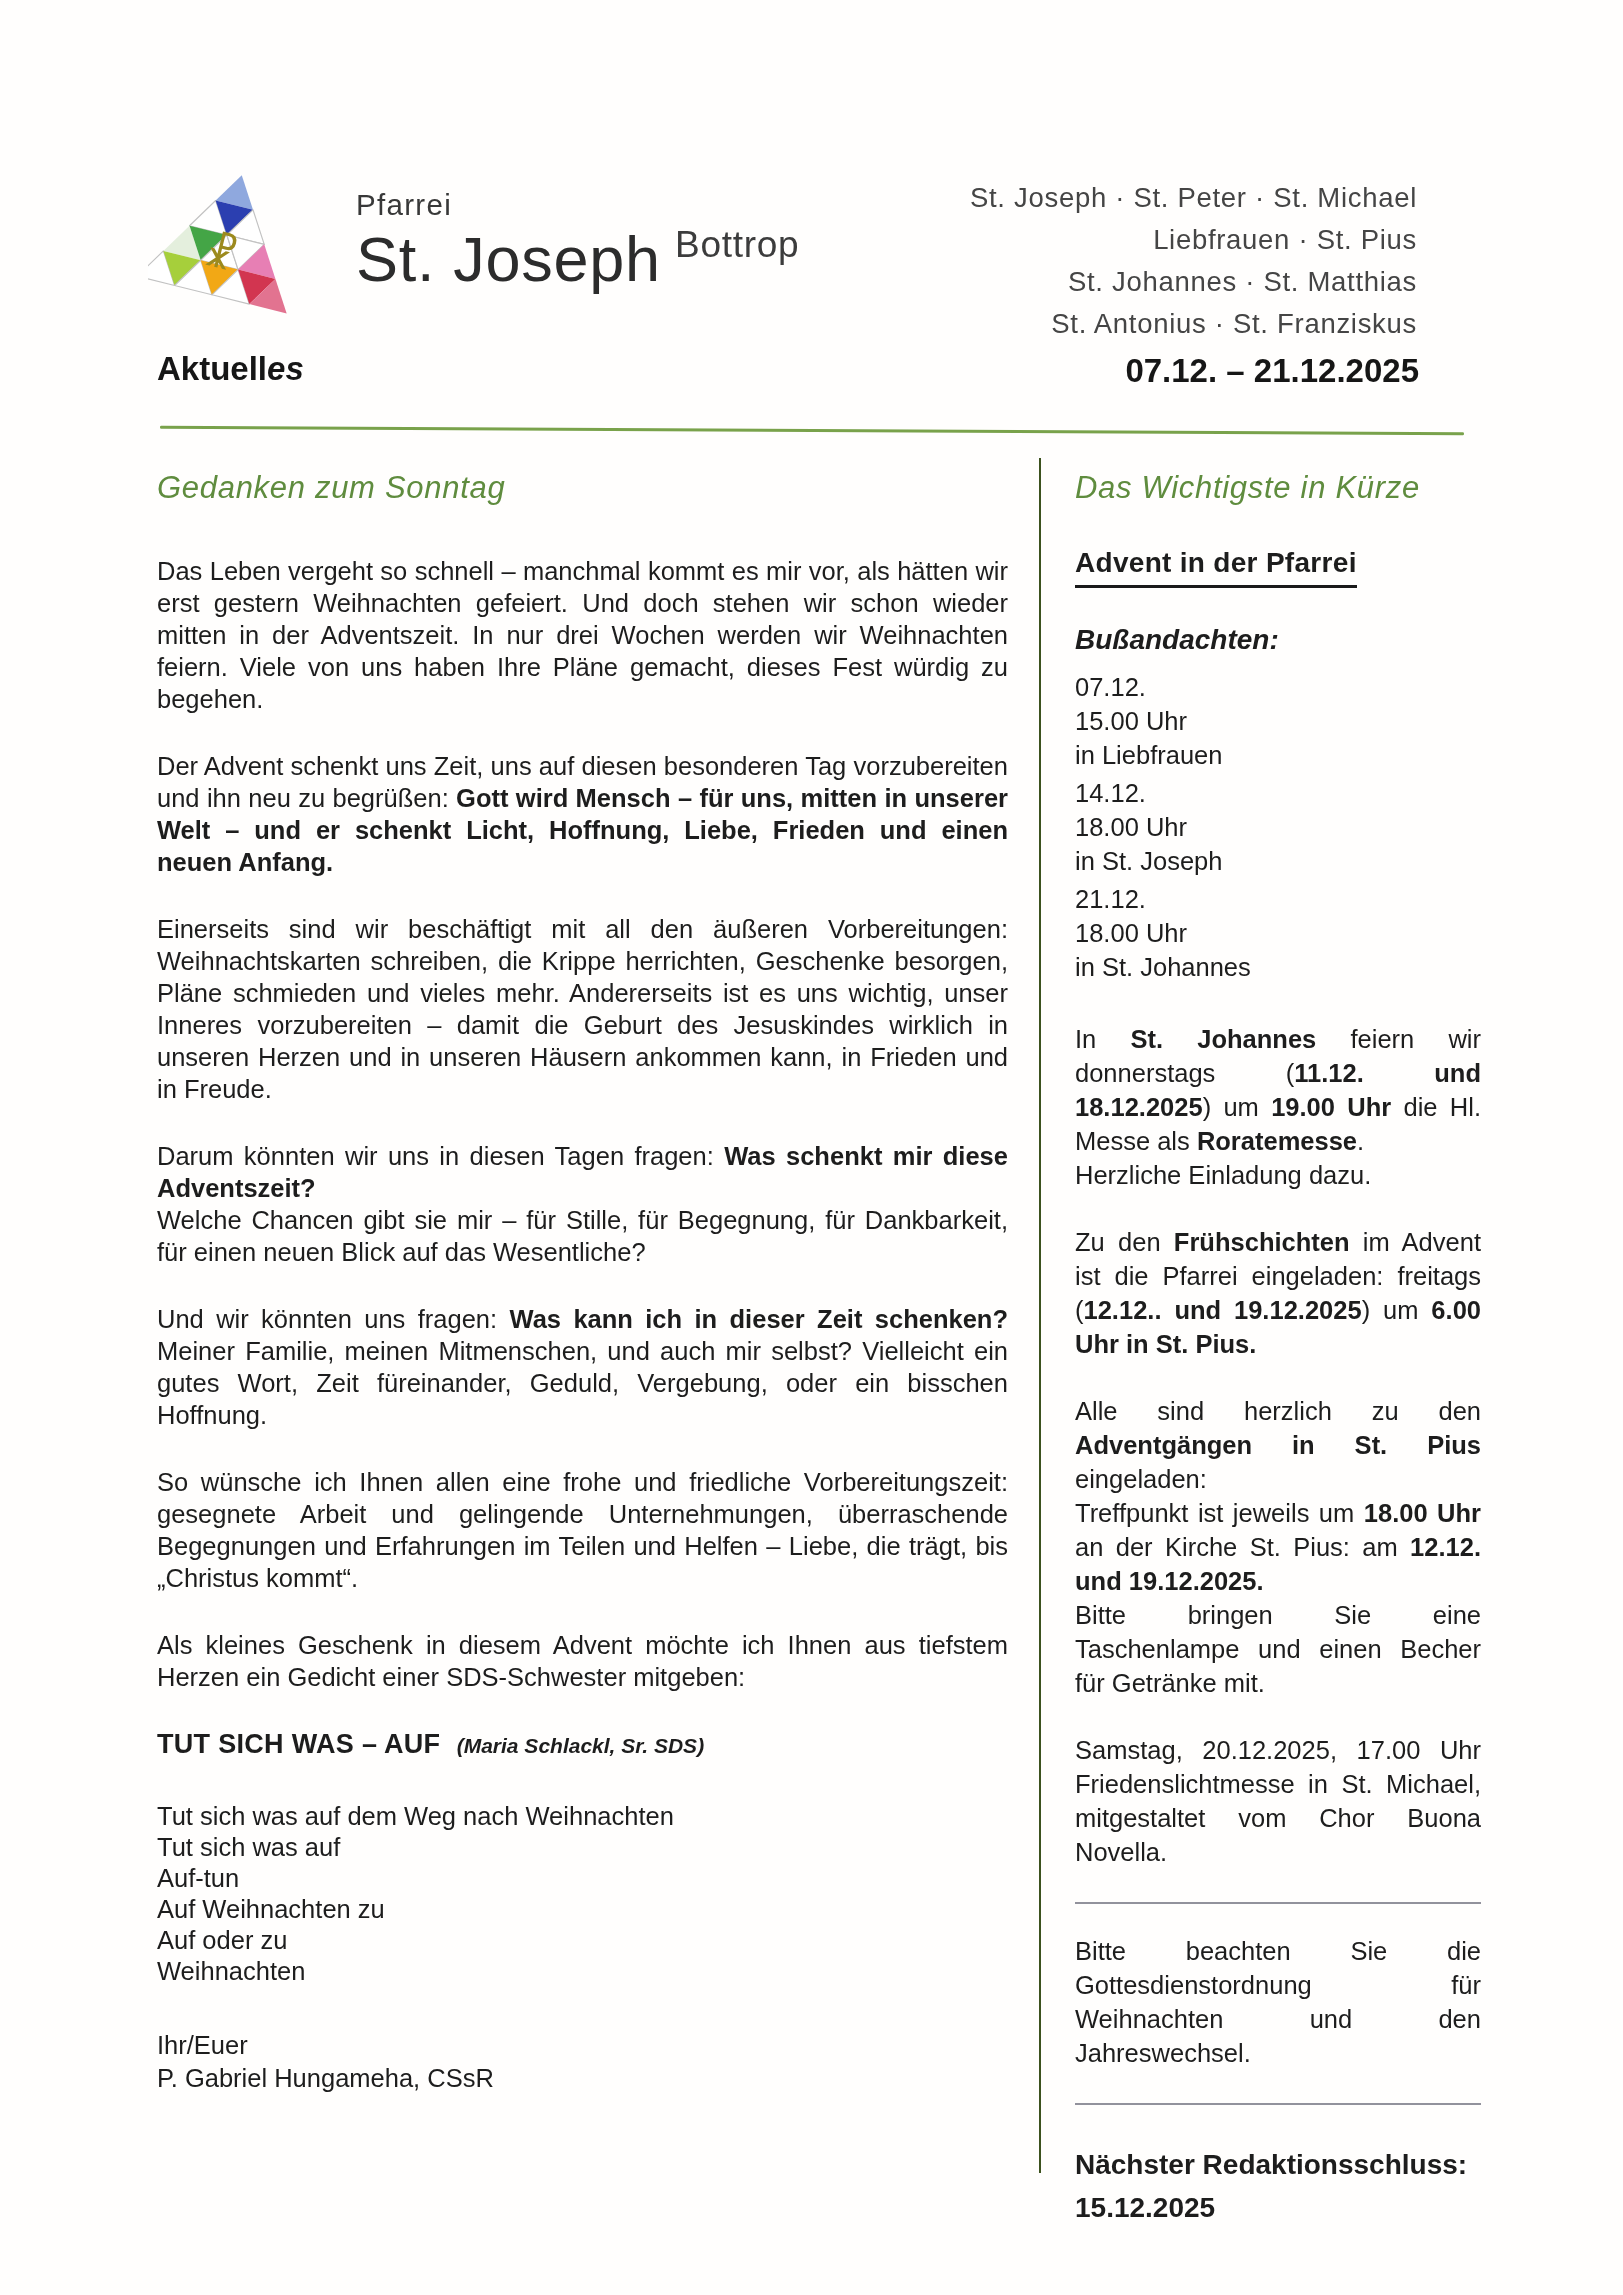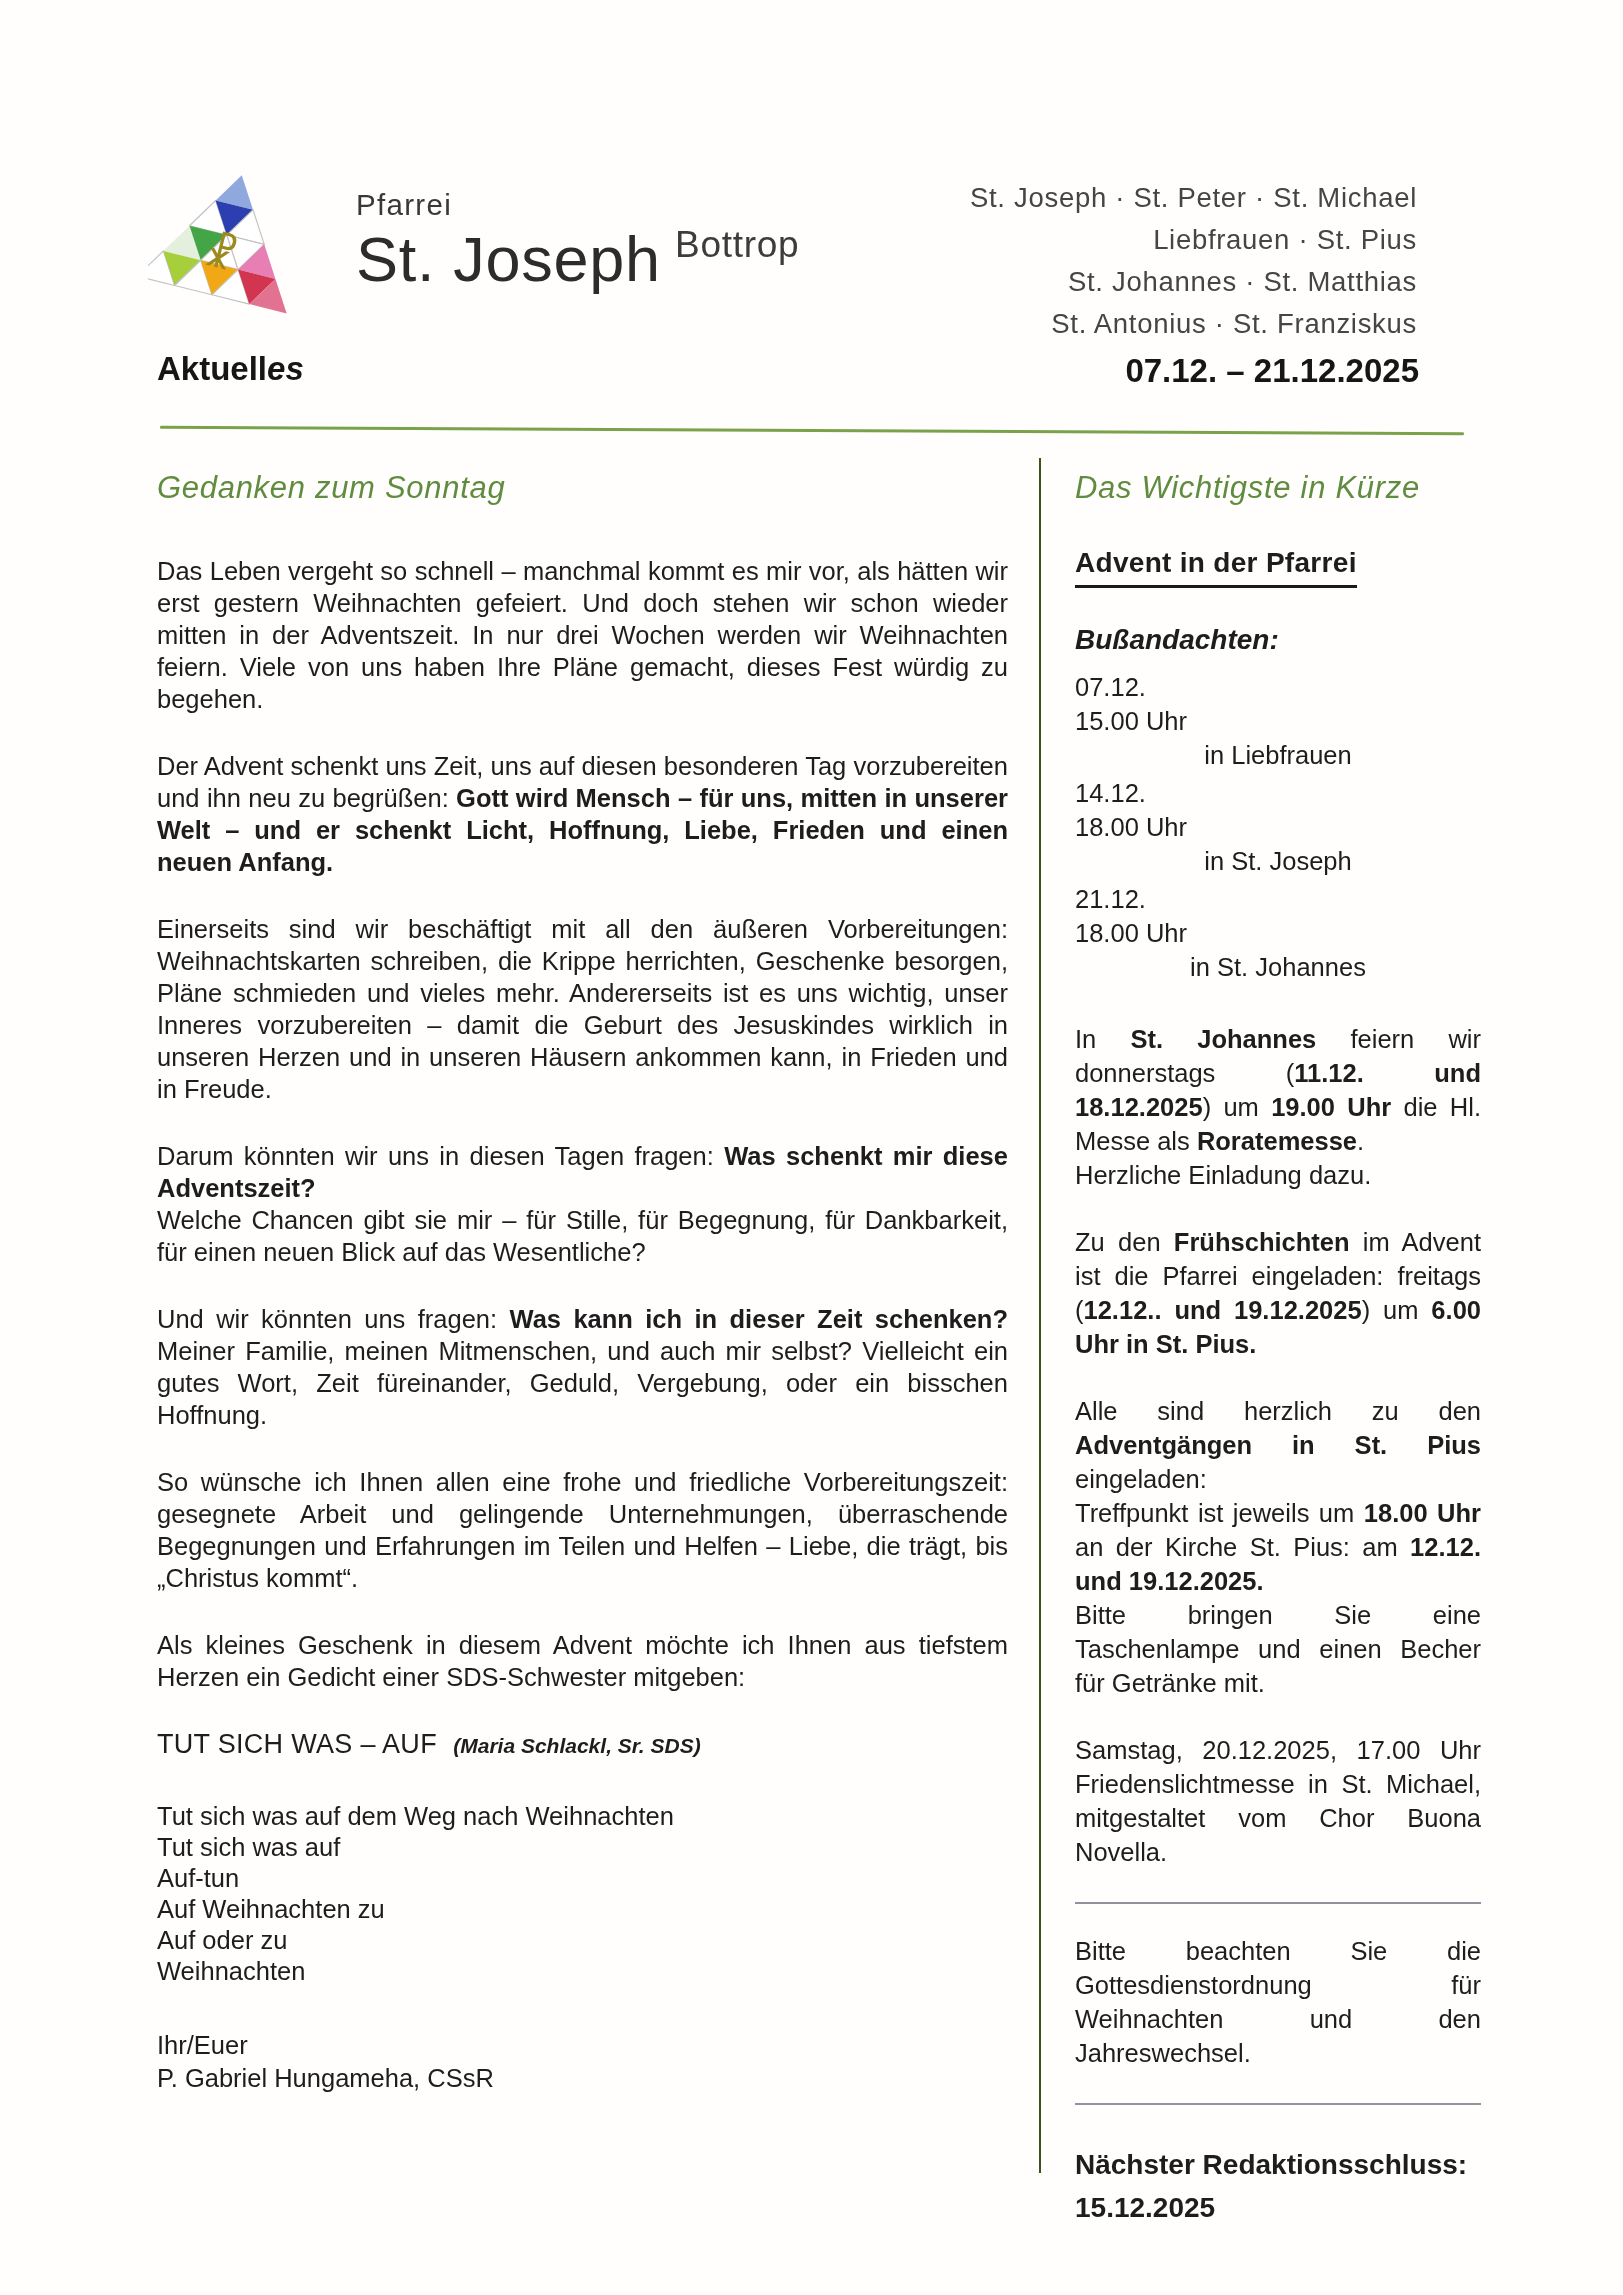--- a/index.html
+++ b/index.html
@@ -50,37 +50,37 @@
     font-style:italic;color:var(--accent_green,#5f8c3e);letter-spacing:0.7px;
   }
   .col-left .head-green{margin-bottom:48px;}
   .col-right .head-green{margin-bottom:30px;}
   .col-left p{margin:0 0 35px 0;text-align:justify;}
   .col-right p{margin:0 0 33px 0;text-align:justify;}
   .line{display:block;}
   .b{font-weight:700;}
   
   .poemtitle{margin:9.2px 0 39px 0;}
-  .poemtitle .pt{font-weight:400;font-size:27px;letter-spacing:0.3px;text-align:right;}
+  .poemtitle .pt{font-weight:700;font-size:27px;letter-spacing:0.3px;text-align:right;}
   .poemtitle .pa{font-style:italic;font-size:21px;font-weight:700;margin-left:9.2px;}
   .poem div{line-height:31px;}
   .poem{margin-bottom:42px;}
   .signoff div{line-height:33px;}
   
   .section-title{
     display:inline-block;font-weight:700;font-size:28px;
     border-bottom:3.3px solid #1a1a1a;padding-bottom:5.2px;
     margin:9.2px 0 35px 0;letter-spacing:0.3px;
   }
   .bussand{font-weight:700;font-style:italic;font-size:28px;margin:0 0 13px 0;}
   .sched{margin-bottom:38px;}
   .sched .row{display:flex;line-height:34px;margin-bottom:3.9px;flex-direction:column;}
   .sched .d{width:98px;}
   .sched .t{width:139px;}
-  .sched .pl{flex:1;text-align:center;}
+  .sched .pl{flex:1;}
   .samstag{margin-top:23.6px;}
   .divider{height:2px;background:var(--divider_gray,#92929c);margin:17px 0 30px 0;}
   .redaktion{margin-top:38px;font-weight:700;font-size:28px;line-height:43px;}
 </style>
 </head>
 <body>
 
 <div class="page">
 
   <svg class="logo" viewBox="0 0 200 180" xmlns="http://www.w3.org/2000/svg">

